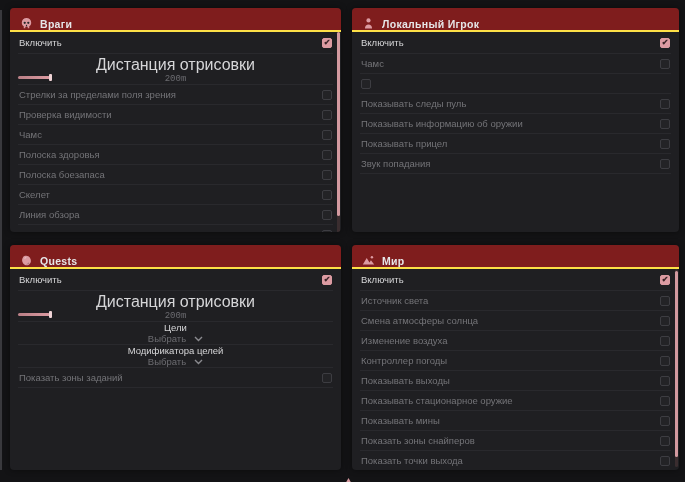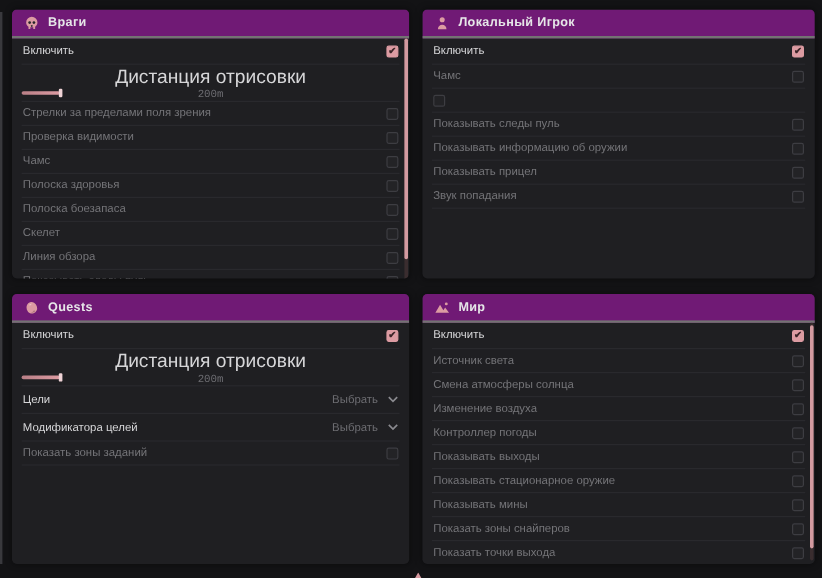--- a/index.html
+++ b/index.html
@@ -12,23 +12,23 @@
   .screen-edge{
     position:absolute;left:0;top:10px;width:2px;height:460px;
     background:#4a4a4e;opacity:.7;
   }
   .panel{
     position:absolute;background:#1f1f22;border-radius:4px;
     box-shadow:0 0 6px rgba(0,0,0,.45);
     overflow:hidden;
   }
   .panel-header{
-    height:22px;background:#701a75;
-    display:flex;align-items:center;gap:7px;
-    padding:0 10px;border-bottom:2px solid #737373;
+    height:22px;background:#7f1d1d;
+    display:flex;align-items:flex-end;gap:7px;
+    padding:0 10px;border-bottom:2px solid #fde047;
   }
   .panel-header .icon{display:flex;align-items:center;}
   .panel-title{
     color:#e6e6e8;font-size:10.5px;font-weight:bold;letter-spacing:.3px;
   }
   .panel-body{position:relative;}
   .row{
     display:flex;align-items:center;justify-content:space-between;
     height:19px;margin:0 8px 0 8px;padding:0 1px;
     border-bottom:1px solid #29292d;
@@ -57,21 +57,21 @@
   .slider{position:relative;height:8px;margin-top:1px;}
   .slider .fill{
     position:absolute;left:0;top:2px;height:3px;width:32px;
     background:linear-gradient(90deg,#b97f86,#dc9ba2);border-radius:2px;
   }
   .slider .thumb{
     position:absolute;left:31px;top:0;width:3px;height:7px;
     background:#efd3d6;border-radius:1px;
   }
   
-  .dropdown-row{height:22px;}
+  .dropdown-row{height:22px;flex-direction:column;}
   .dd{display:flex;align-items:center;gap:8px;}
   .dd-value{font-size:9.5px;color:#6c6c71;}
   .dd .chev{display:flex;align-items:center;}
   
   .vscroll{
     position:absolute;width:3px;border-radius:2px;background:#3a2d2f;
   }
   .vscroll .vthumb{
     position:absolute;left:0;width:3px;border-radius:2px;background:#d39aa0;
   }

